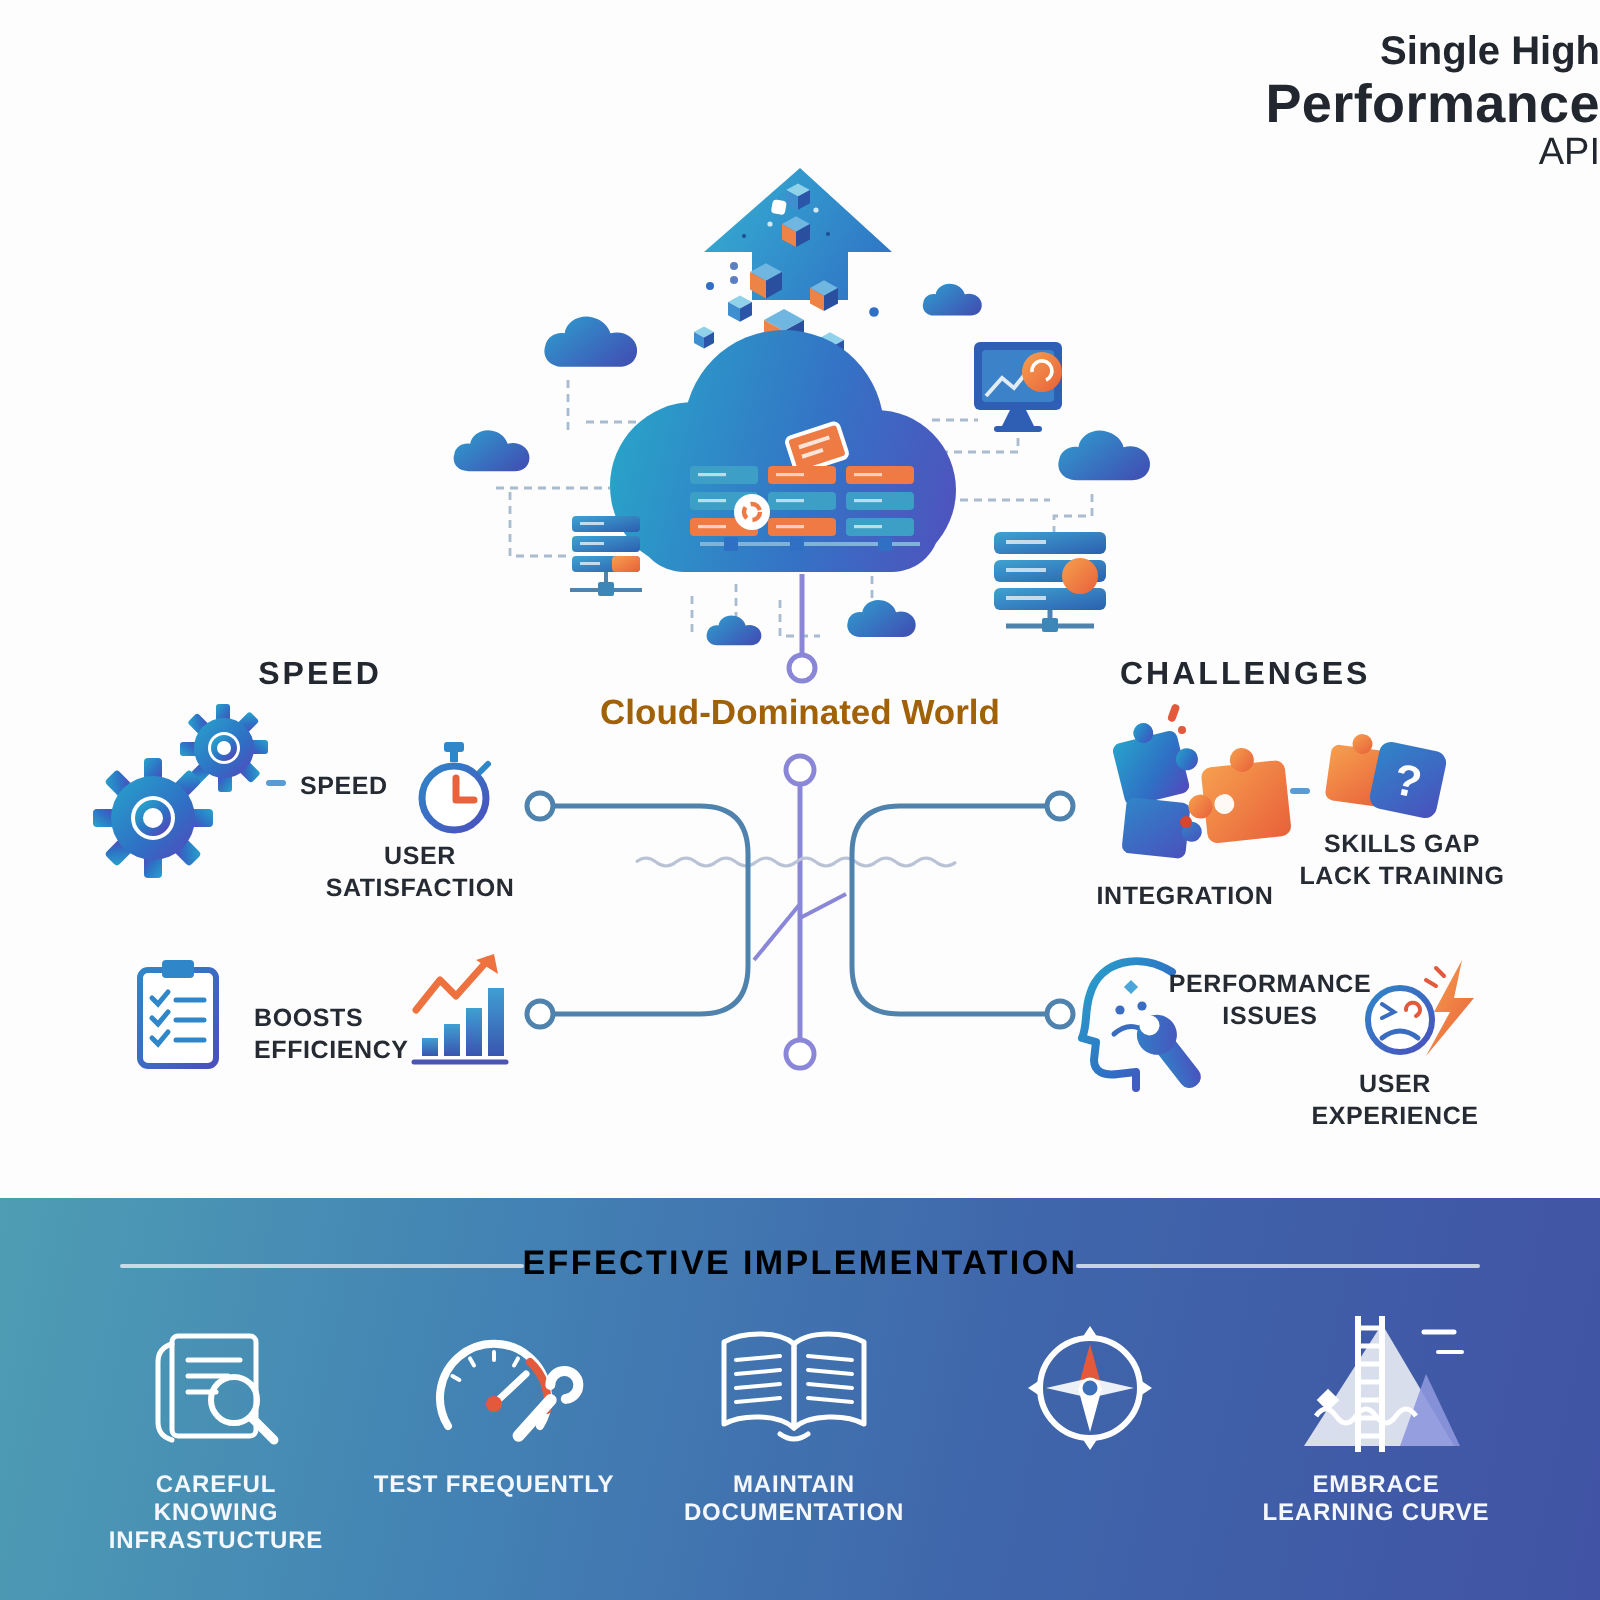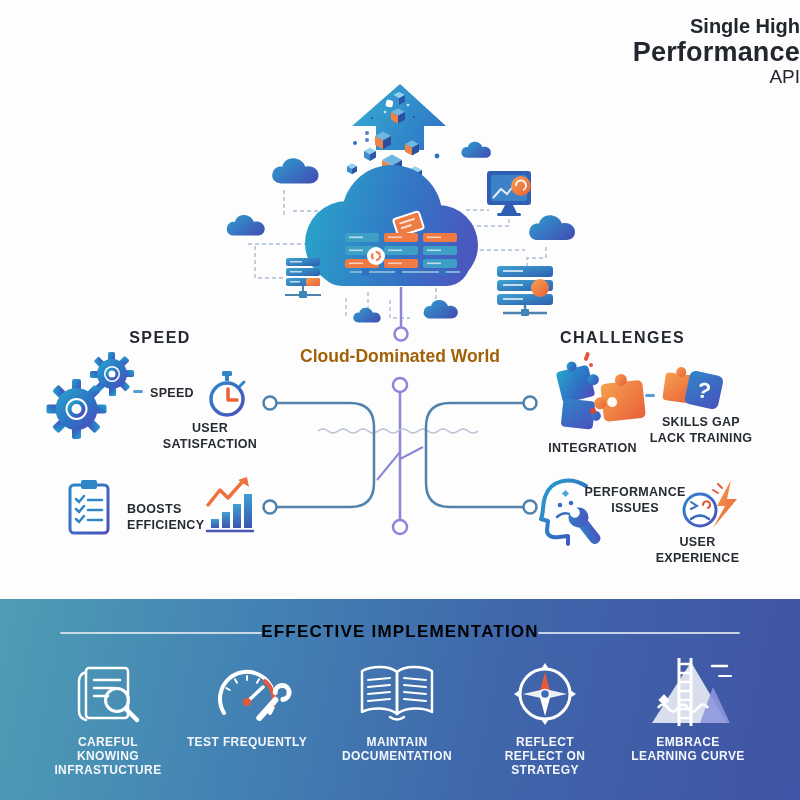--- a/index.html
+++ b/index.html
@@ -515,22 +515,18 @@
     <div>KNOWING INFRASTUCTURE</div>
   </div>
   <div class="abs bcol" style="left:172px;">
     <div>TEST FREQUENTLY</div>
     <div></div>
   </div>
   <div class="abs bcol" style="left:322px;">
     <div>MAINTAIN</div>
     <div>DOCUMENTATION</div>
   </div>
-  <div class="abs bcol" style="left:470px;">
-    <div>REFLECT</div>
-    <div>REFLECT ON STRATEGY</div>
-  </div>
   <div class="abs bcol" style="left:613px;">
     <div>EMBRACE</div>
     <div>LEARNING CURVE</div>
   </div>
 
 </div>
 
 </body></html>

